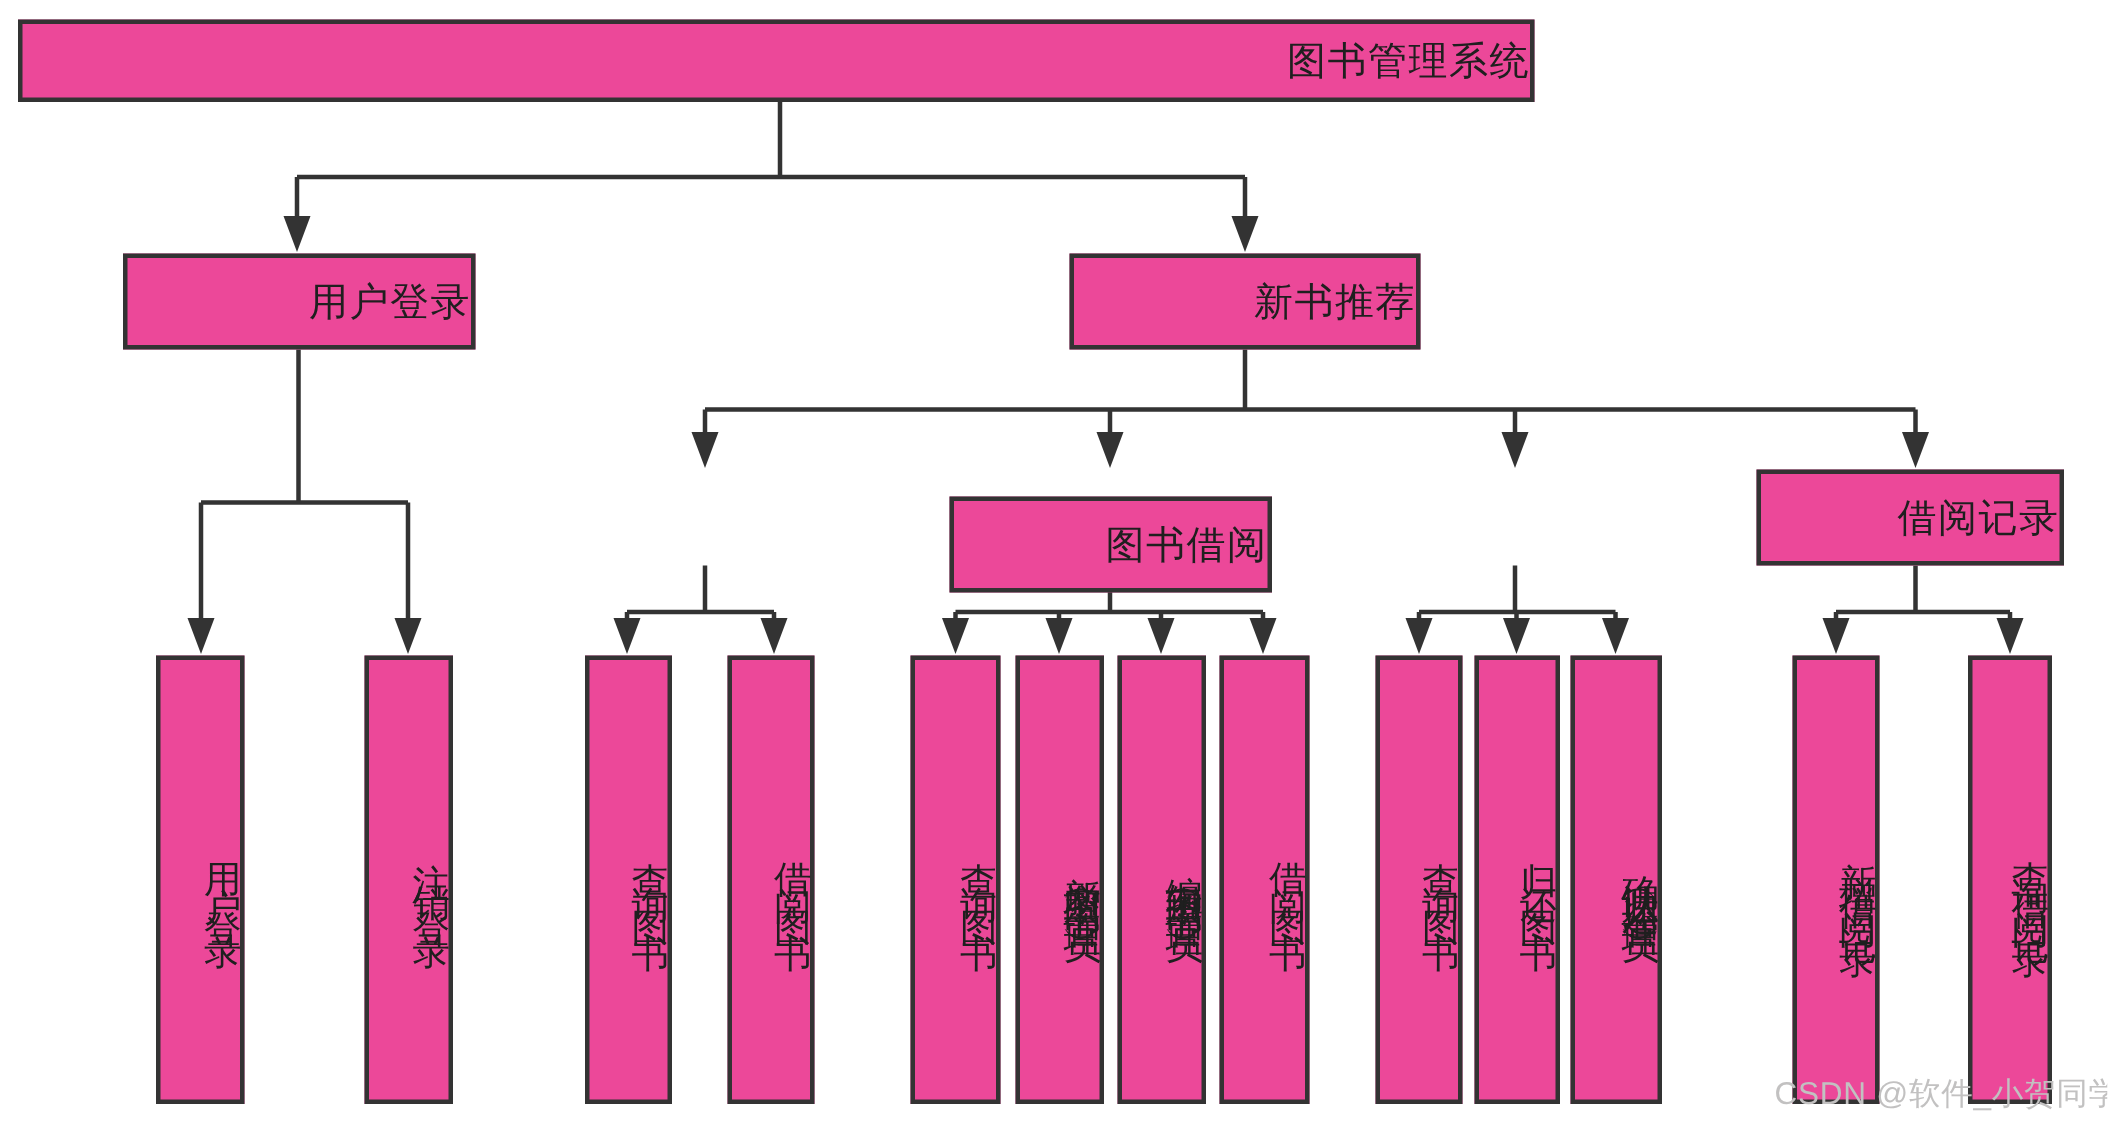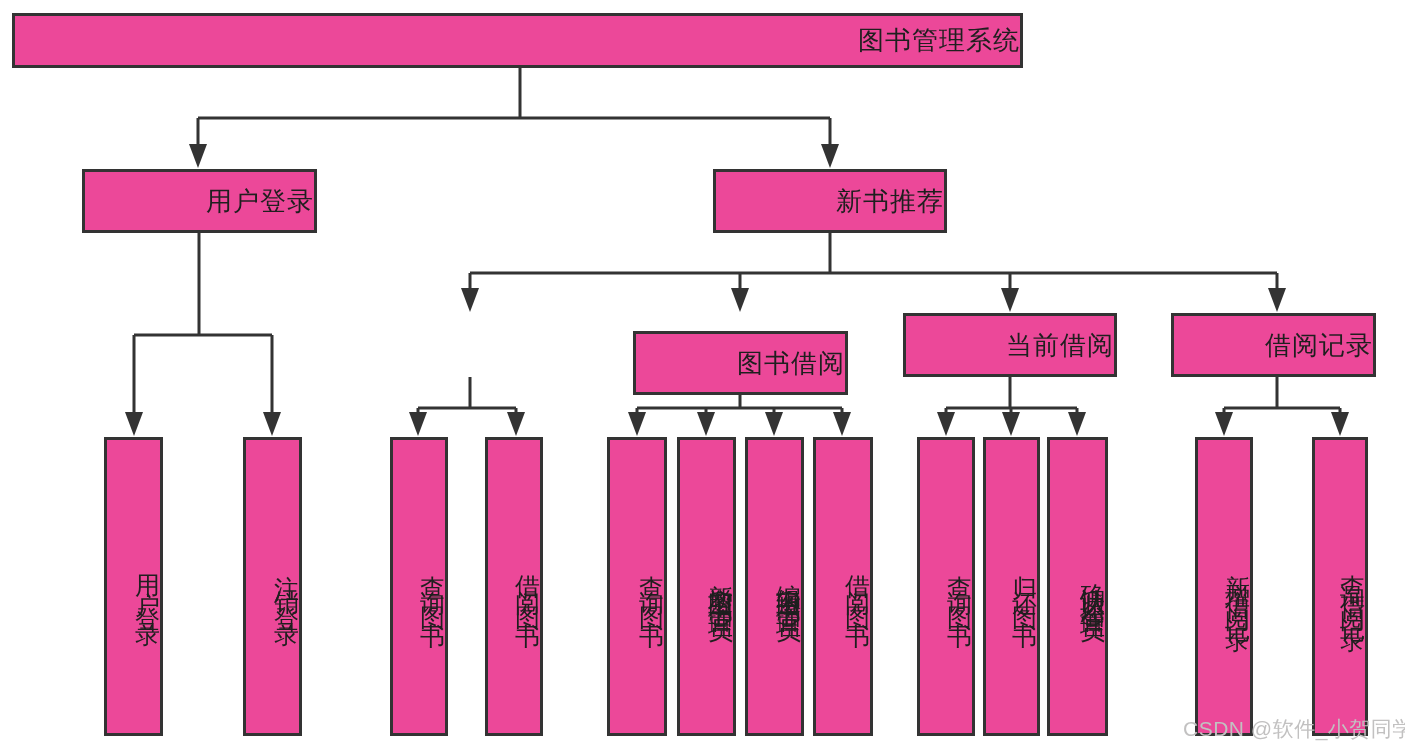--- a/index.html
+++ b/index.html
@@ -130,23 +130,20 @@
   <div class="box h-box n-l2a">
     <span>用户登录</span>
   </div>
   <div class="box h-box n-l2b">
     <span>新书推荐</span>
   </div>
 
   <div class="box h-box n-l3b">
     <span>图书借阅</span>
   </div>
-  <div class="box h-box n-l3c">
-    <span>当前借阅</span>
-  </div>
   <div class="box h-box n-l3d">
     <span>借阅记录</span>
   </div>
 
   <div class="box v-box leaf n-ul1">
     <span class="v-label v4">用户登录</span>
   </div>
   <div class="box v-box leaf n-ul2">
     <span class="v-label v4">注销登录</span>
   </div>

